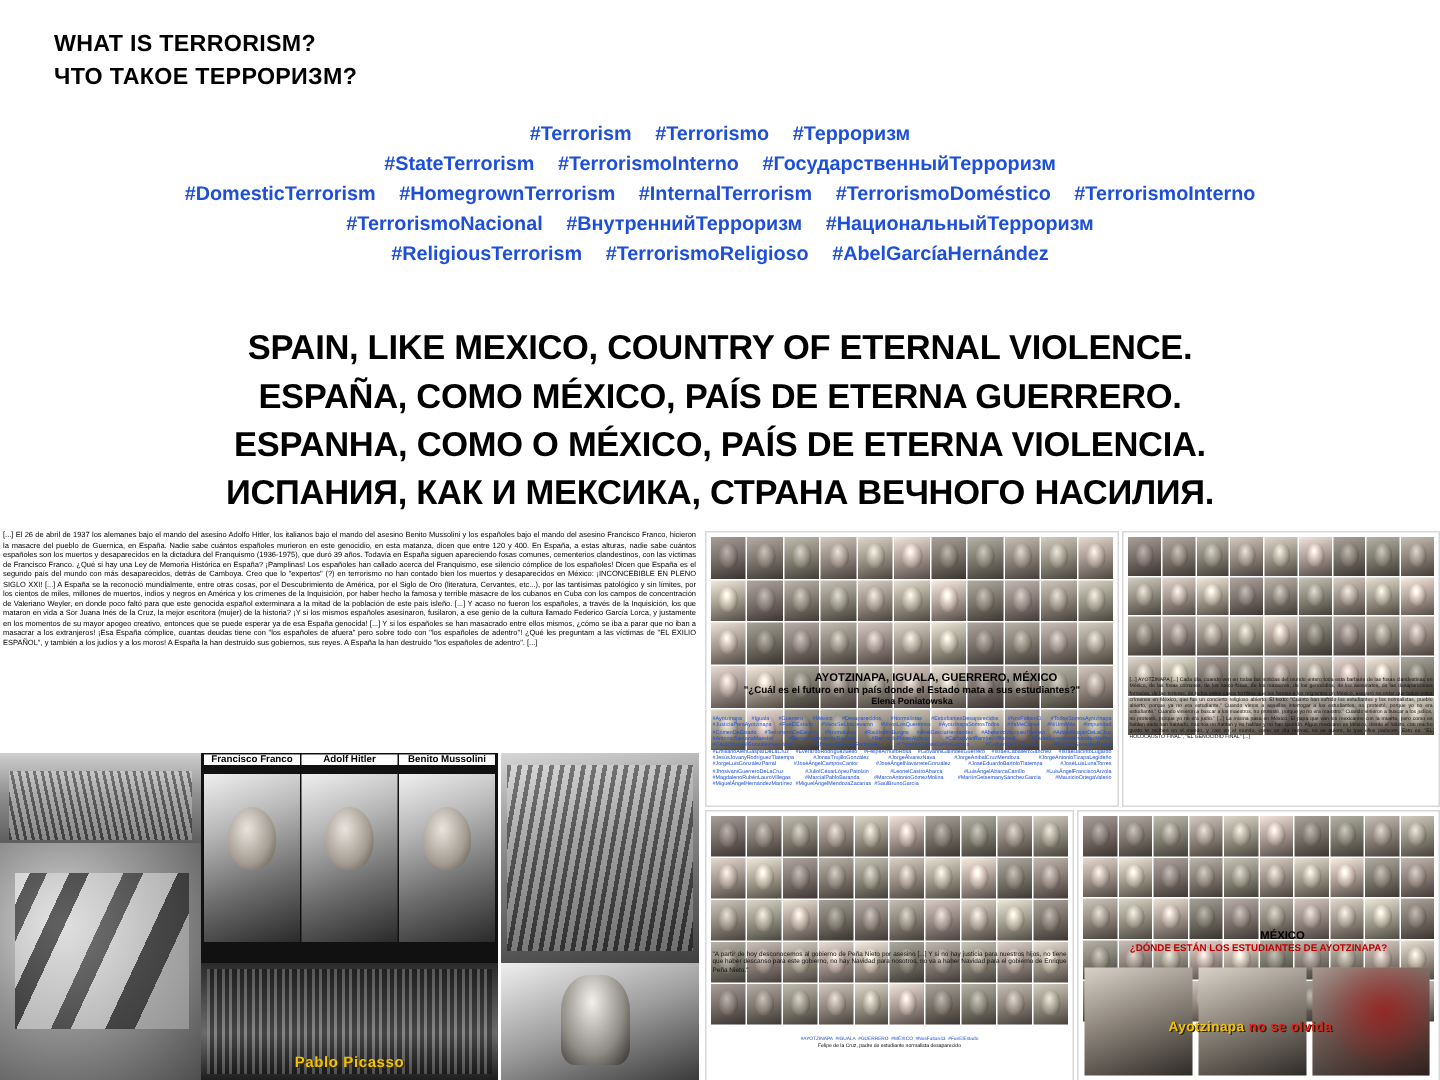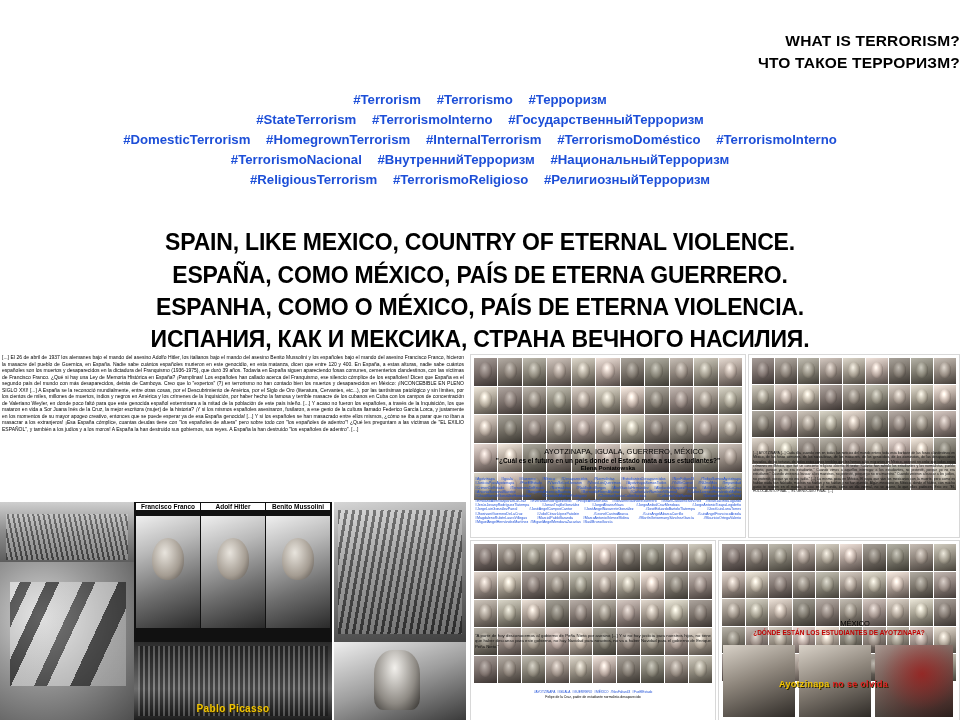--- a/index.html
+++ b/index.html
@@ -16,22 +16,23 @@
     position: relative;
   }
   .page {
     width: 960px;
     height: 720px;
     position: relative;
   }
 
   
   .headings {
-    padding-top: 30px;
-    text-align: right;
+    padding-top: 19px;
+    text-align: left;
+    margin-left: 36px;
   }
   .headings .hl {
     font-size: 15.5px;
     font-weight: bold;
     line-height: 1.42;
     letter-spacing: 0.2px;
   }
 
   .hashtags {
     margin-top: 16px;
@@ -261,21 +262,21 @@
     background: radial-gradient(ellipse at 42% 34%, #e9e2d8 0%, #9b9186 55%, #3a342f 100%);
   }
 
   .panel-caption {
     position: absolute;
     left: 4px; right: 4px;
     text-align: center;
   }
   .pc-title {
     font-size: 7.5px;
-    font-weight: normal;
+    font-weight: bold;
     color: #000;
     line-height: 1.3;
     margin-left: 32px;
   }
   .pc-sub {
     font-size: 6.5px;
     font-weight: bold;
     color: #000;
     line-height: 1.3;
   }
@@ -358,21 +359,21 @@
       <span class="tag">#TerrorismoInterno</span>
     </div>
     <div class="tagline">
       <span class="tag">#TerrorismoNacional</span>
       <span class="tag">#ВнутреннийТерроризм</span>
       <span class="tag">#НациональныйТерроризм</span>
     </div>
     <div class="tagline">
       <span class="tag">#ReligiousTerrorism</span>
       <span class="tag">#TerrorismoReligioso</span>
-      <span class="tag">#РелигиозныйТерроризм</span>
+      <span class="tag">#AbelGarcíaHernández</span>
     </div>
   </div>
 
   <div class="bigclaim">
     <div>SPAIN, LIKE MEXICO, COUNTRY OF ETERNAL VIOLENCE.</div>
     <div>ESPAÑA, COMO MÉXICO, PAÍS DE ETERNA GUERRERO.</div>
     <div>ESPANHA, COMO O MÉXICO, PAÍS DE ETERNA VIOLENCIA.</div>
     <div>ИСПАНИЯ, КАК И МЕКСИКА, СТРАНА ВЕЧНОГО НАСИЛИЯ.</div>
   </div>
 

